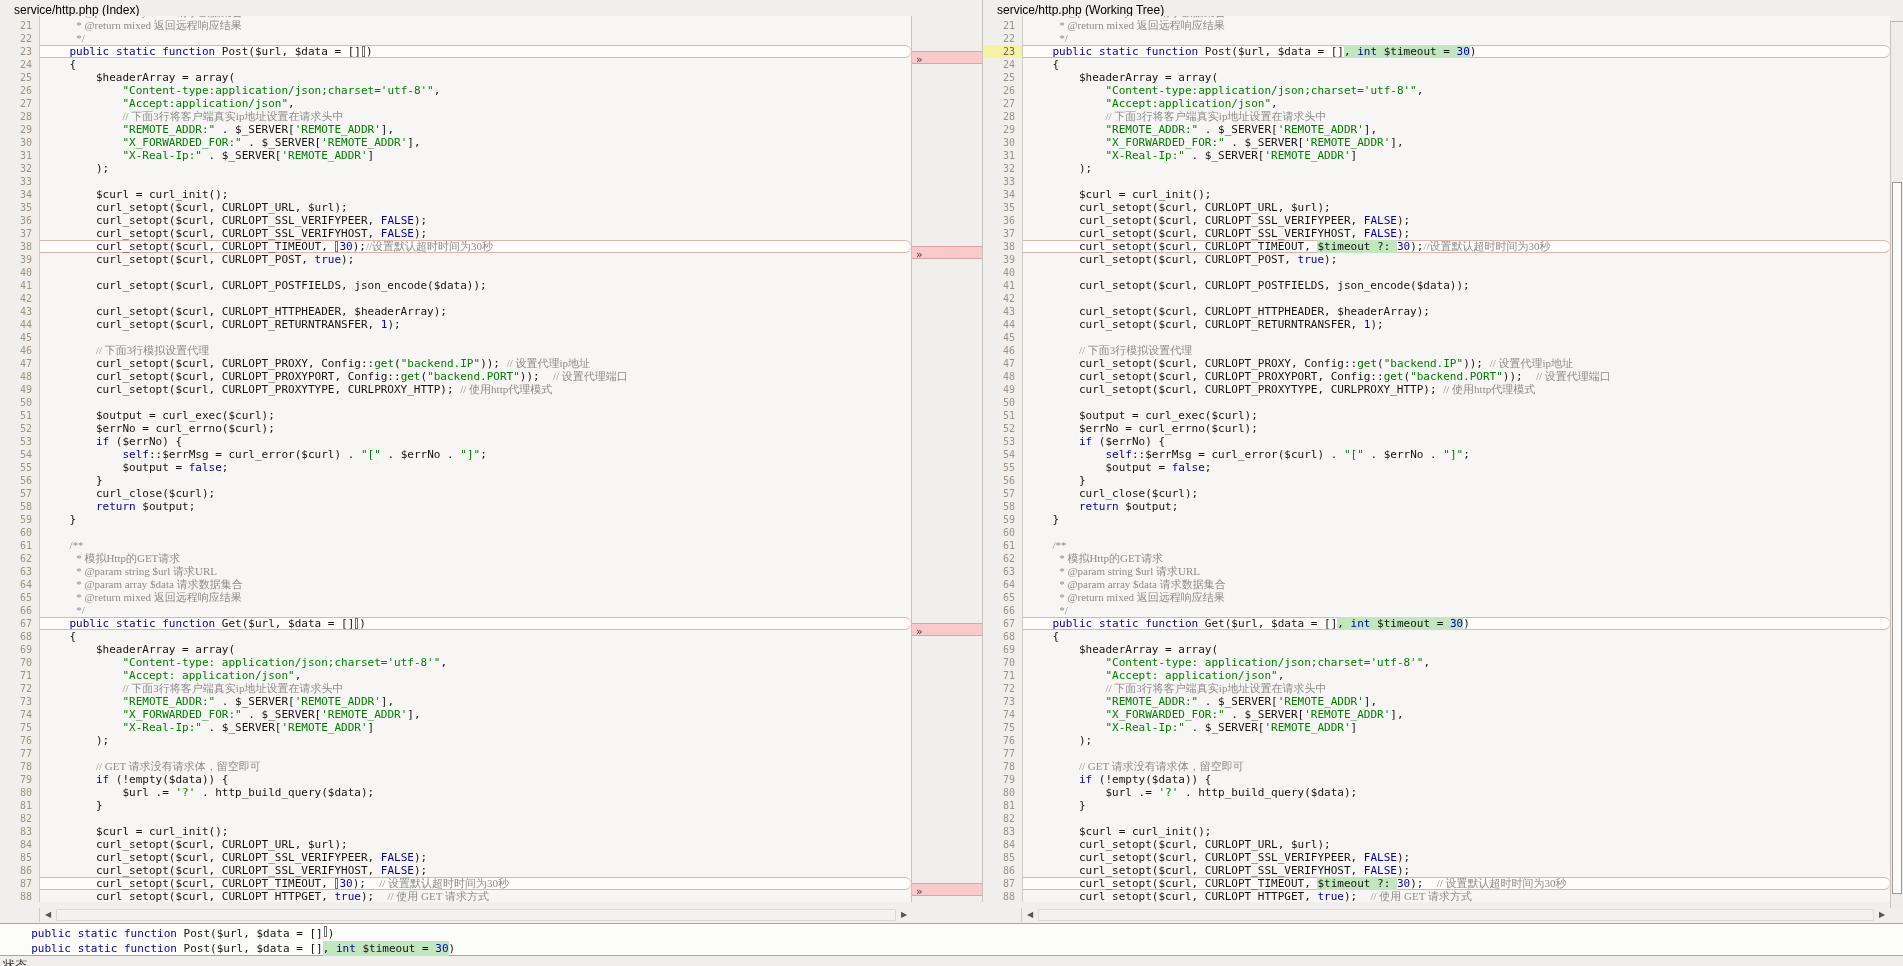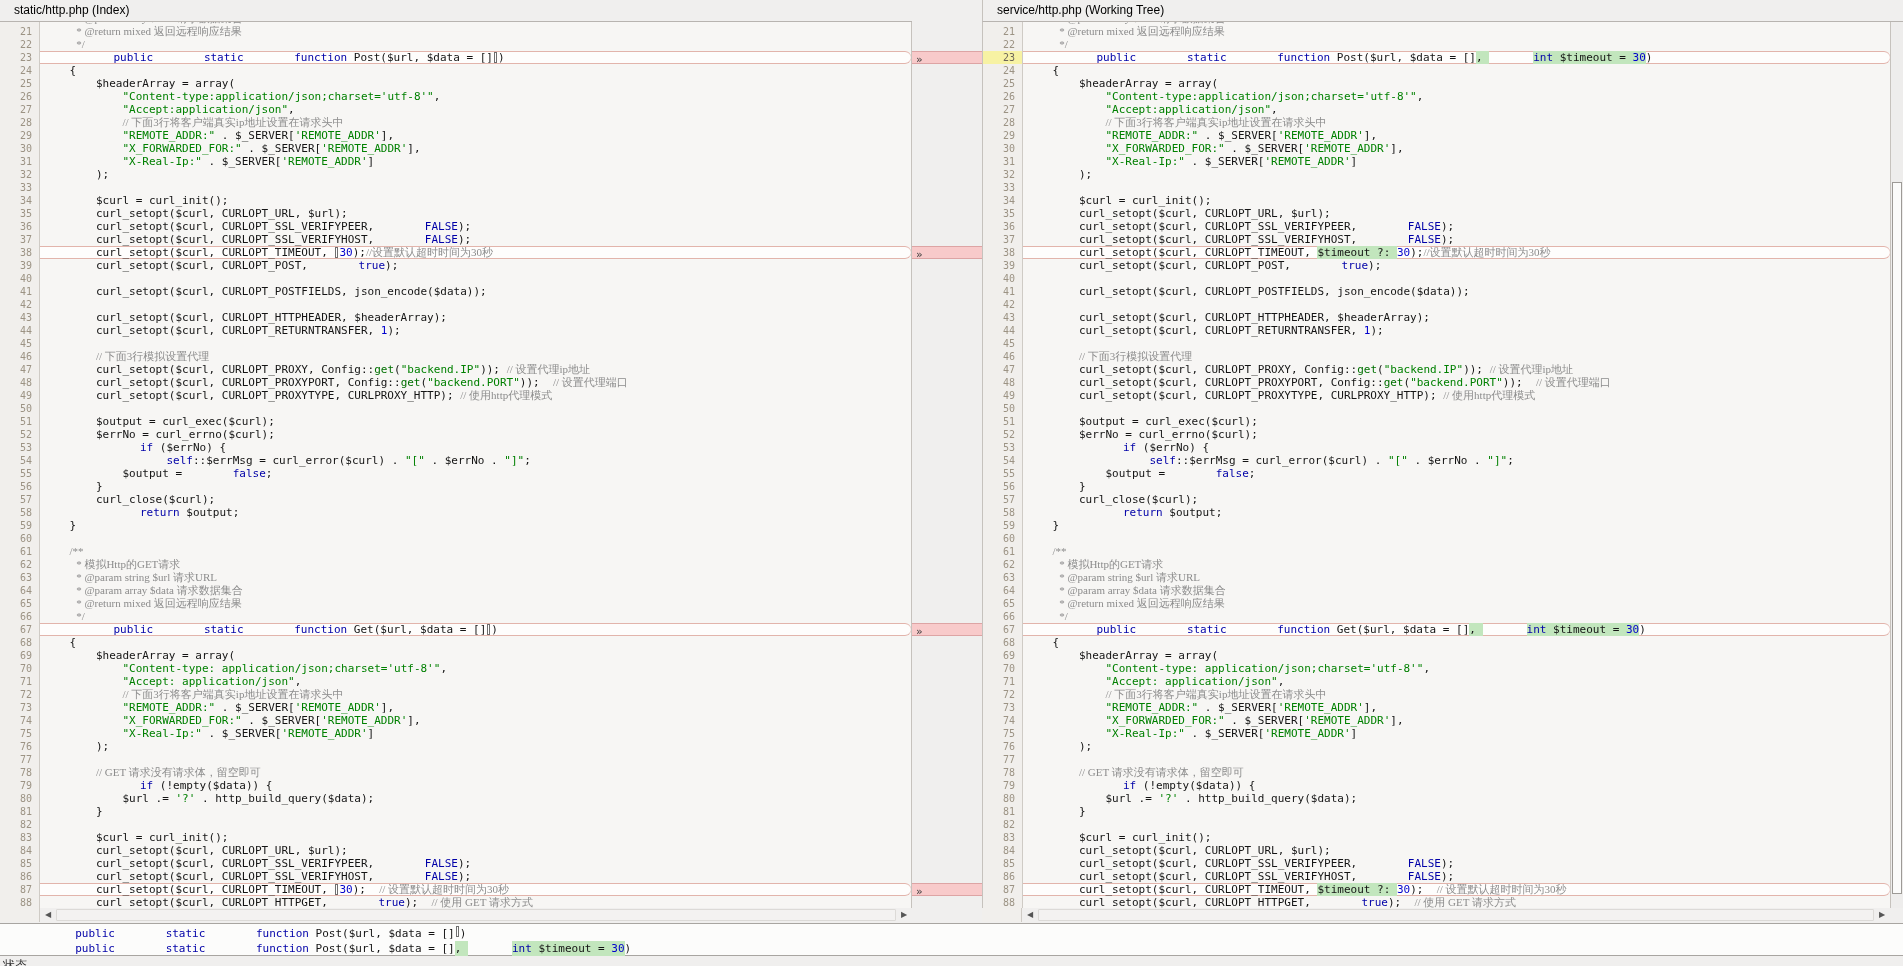--- a/index.html
+++ b/index.html
@@ -8,38 +8,38 @@
   #app { position:relative; width:1903px; height:966px; }
 
   
   .pane-title { position:absolute; top:0; height:22px; background:#f0efee;
     border-bottom:1px solid #b8b4b0; font-size:12px; color:#000;
     padding:3px 0 0 14px; white-space:nowrap; }
   #title-left  { left:0;    width:912px; }
   #title-right { left:982px; width:921px; border-left:1px solid #c6c2bd; }
 
   
-  .pane { position:absolute; top:22px; height:886px; overflow:hidden;
+  .pane { position:absolute; top:16px; height:886px; overflow:hidden;
     background:#f7f6f4; }
   #pane-left  { left:0;    width:912px; border-right:1px solid #c6c2bd; }
   #pane-right { left:982px; width:908px; border-left:1px solid #c6c2bd; }
   .code-scroller { margin-top:-10px; }
 
   .row { display:flex; height:13px; line-height:13px;
     font-family:"DejaVu Sans Mono", monospace; font-size:11px; white-space:pre; }
   .row.ch { background:#fefdfc;
     box-shadow: inset 0 1px 0 #e2b4ab, inset 0 -1px 0 #e2b4ab; border-radius: 6px; }
   .ln { flex:0 0 40px; width:40px; background:#f1efec; color:#9c9384;
     text-align:right; padding-right:7px; border-right:1px solid #cfcbc5;
     font-size:10px; }
   .ln.cur { background:#f7f2a3; color:#6d665a; }
   .src { flex:1 1 auto; overflow:hidden; padding-left:3px; }
 
   .tk-p { color:#141414; }
-  .tk-k { color:#0000a8;margin-left:44px; }
+  .tk-k { color:#0000a8; }
   .tk-s { color:#008000; }
   .tk-c { color:#8c8c8c;font-family:Liberation Serif, serif; }
   .tk-n { color:#0000cc; }
   .tk-f { color:#007000;text-align:right; }
   .tk-add { background:#c2e6bd; }
   .caret { display:inline-block; width:3px; height:11px; margin:0 1px -2px 1px;
     border:1px solid #6f6f6f; background:#fff; }
 
   
   #mid-gutter { position:absolute; left:912px; top:22px; width:70px; height:886px;
@@ -79,21 +79,21 @@
   
   #statusbar { position:absolute; left:0; top:957px; width:1578px; height:9px;
     background:#f0efee; overflow:hidden; }
   #statusbar .txt { font-size:12px; color:#333; padding-left:3px; }
 </style>
 </head>
 <body>
 
 <div id="app">
 
-  <div class="pane-title" id="title-left">static/http.php (Index)</div>
+  <div class="pane-title" id="title-left">service/http.php (Index)</div>
   <div class="pane-title" id="title-right">service/http.php (Working Tree)</div>
 
   <div class="pane" id="pane-left">
     <div class="code-scroller">
         <div class="row"><div class="ln">20</div><div class="src"><span class="tk-p">     </span><span class="tk-c">* @param array $data 请求数据集合</span></div></div>
         <div class="row"><div class="ln">21</div><div class="src"><span class="tk-p">     </span><span class="tk-c">* @return mixed 返回远程响应结果</span></div></div>
         <div class="row"><div class="ln">22</div><div class="src"><span class="tk-p">     </span><span class="tk-c">*/</span></div></div>
         <div class="row ch"><div class="ln">23</div><div class="src"><span class="tk-p">    </span><span class="tk-k">public</span><span class="tk-p"> </span><span class="tk-k">static</span><span class="tk-p"> </span><span class="tk-k">function</span><span class="tk-p"> Post($url, $data = []</span><span class="caret"></span><span class="tk-p">)</span></div></div>
         <div class="row"><div class="ln">24</div><div class="src"><span class="tk-p">    {</span></div></div>
         <div class="row"><div class="ln">25</div><div class="src"><span class="tk-p">        $headerArray = array(</span></div></div>

